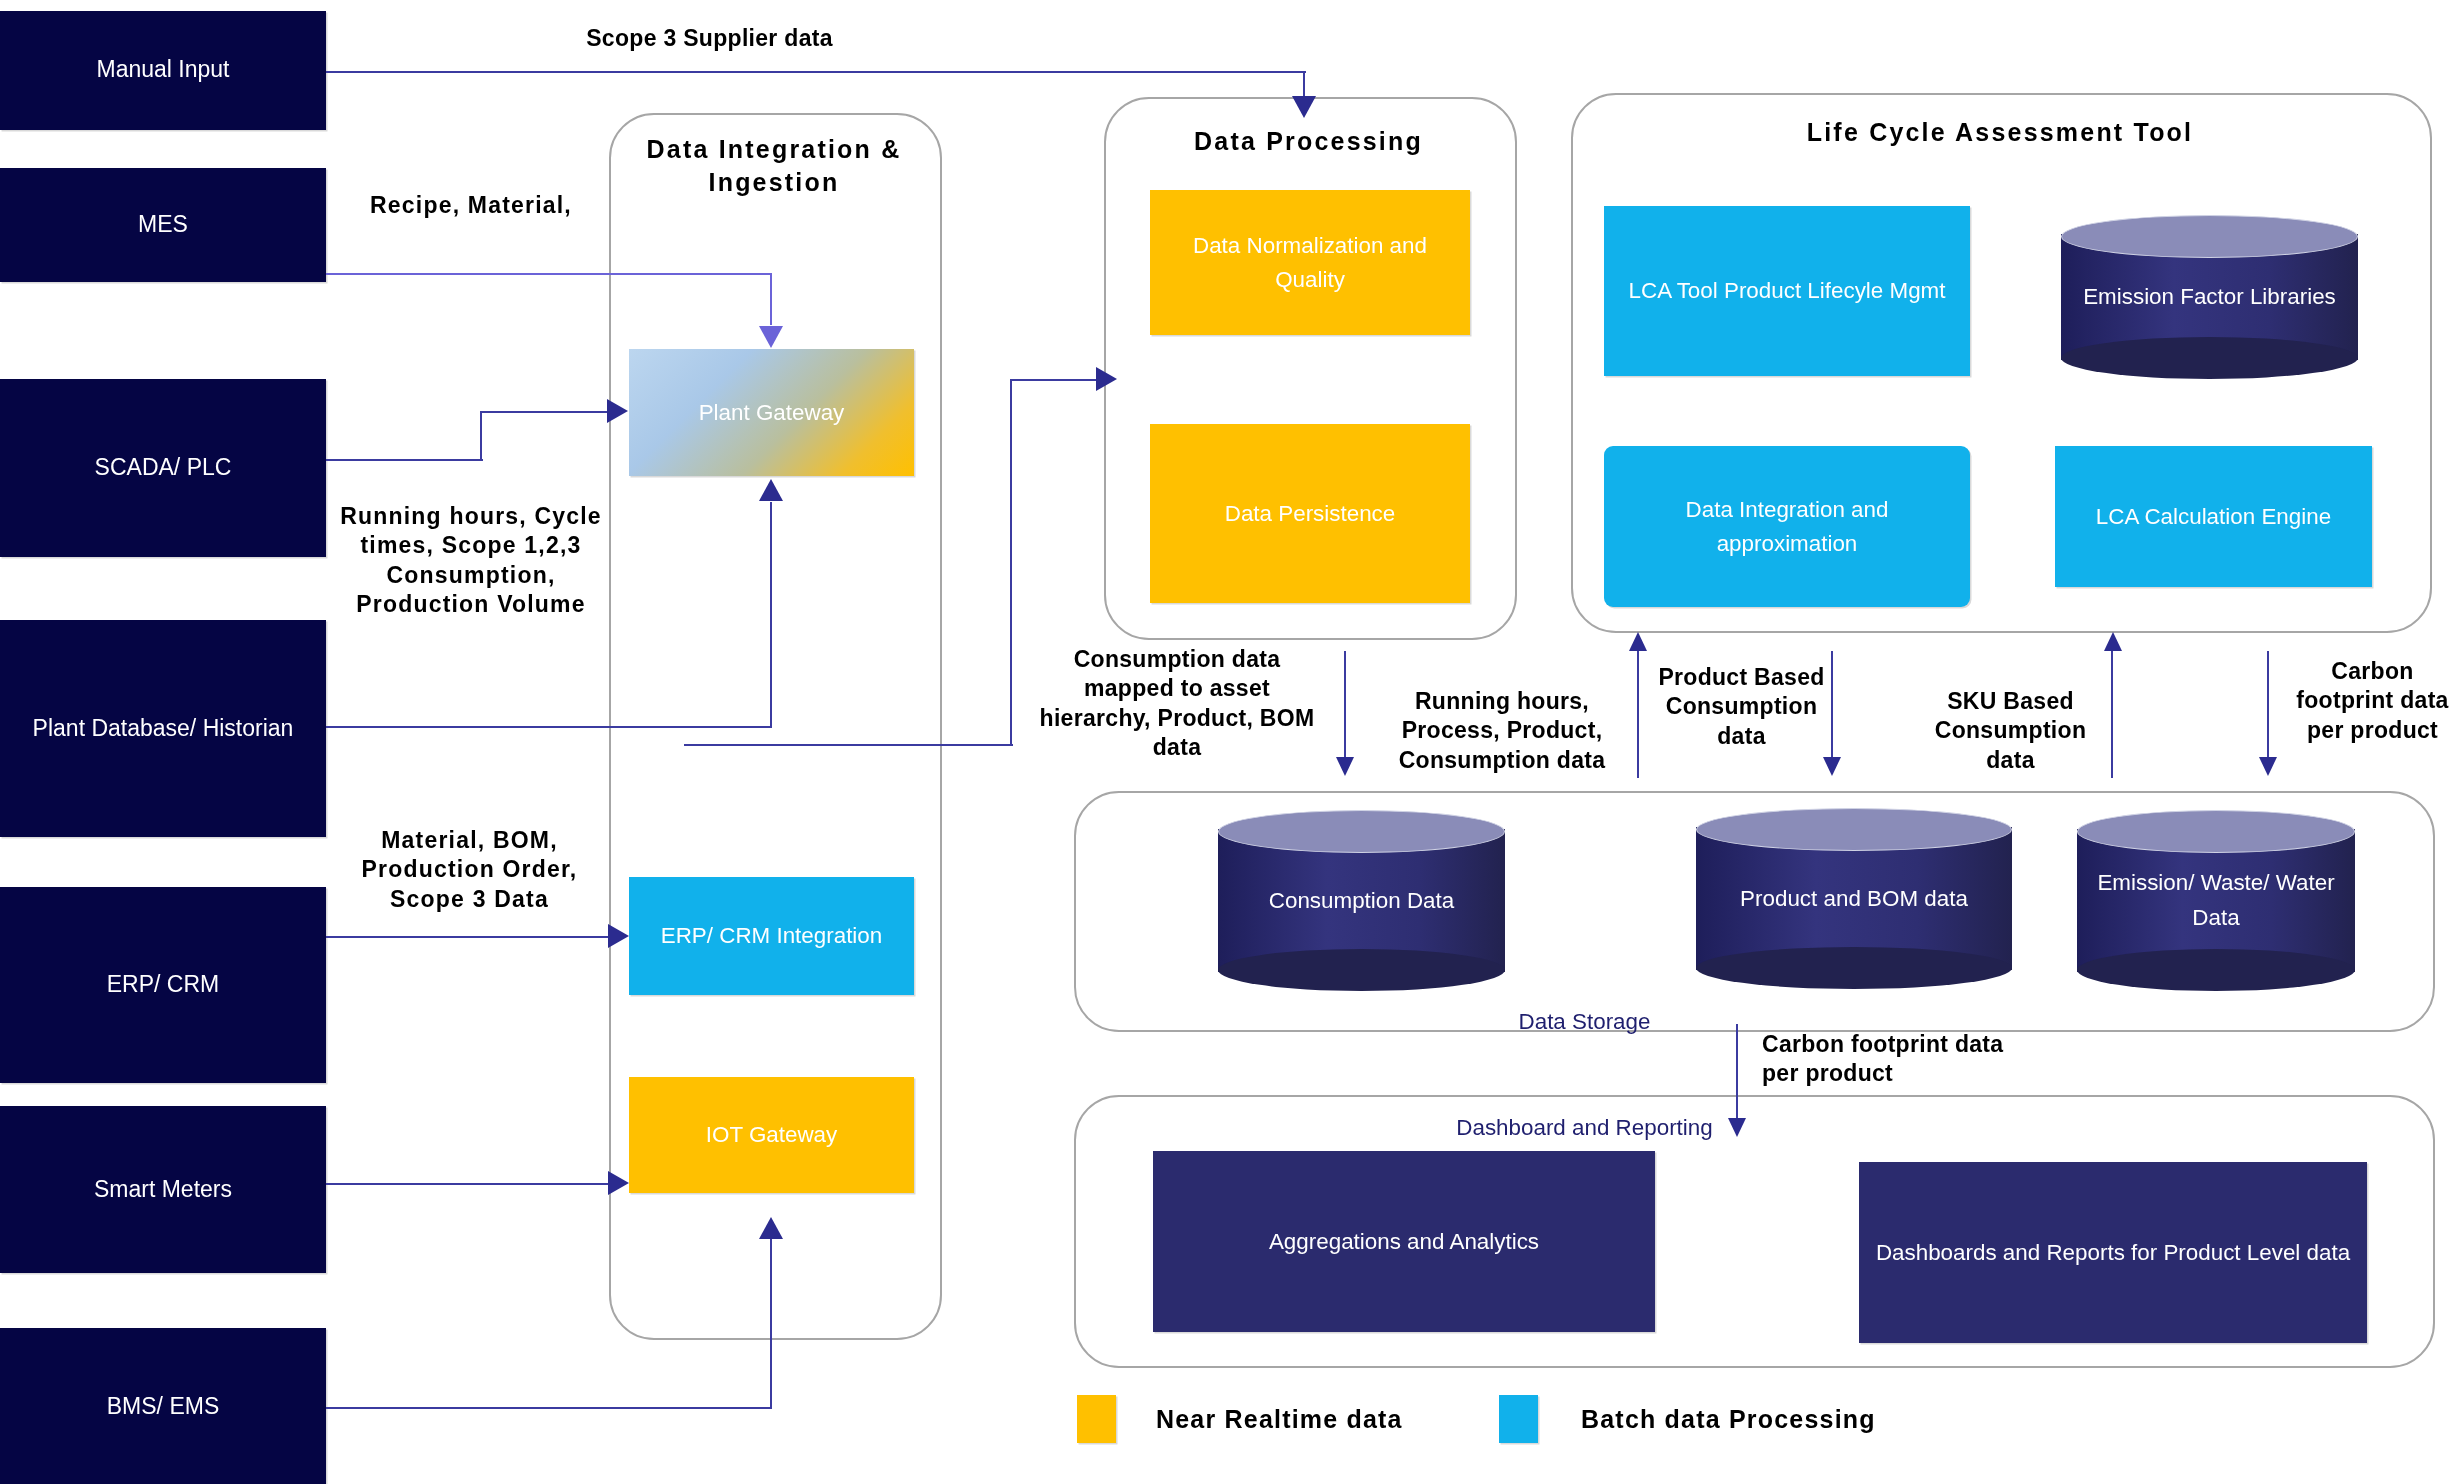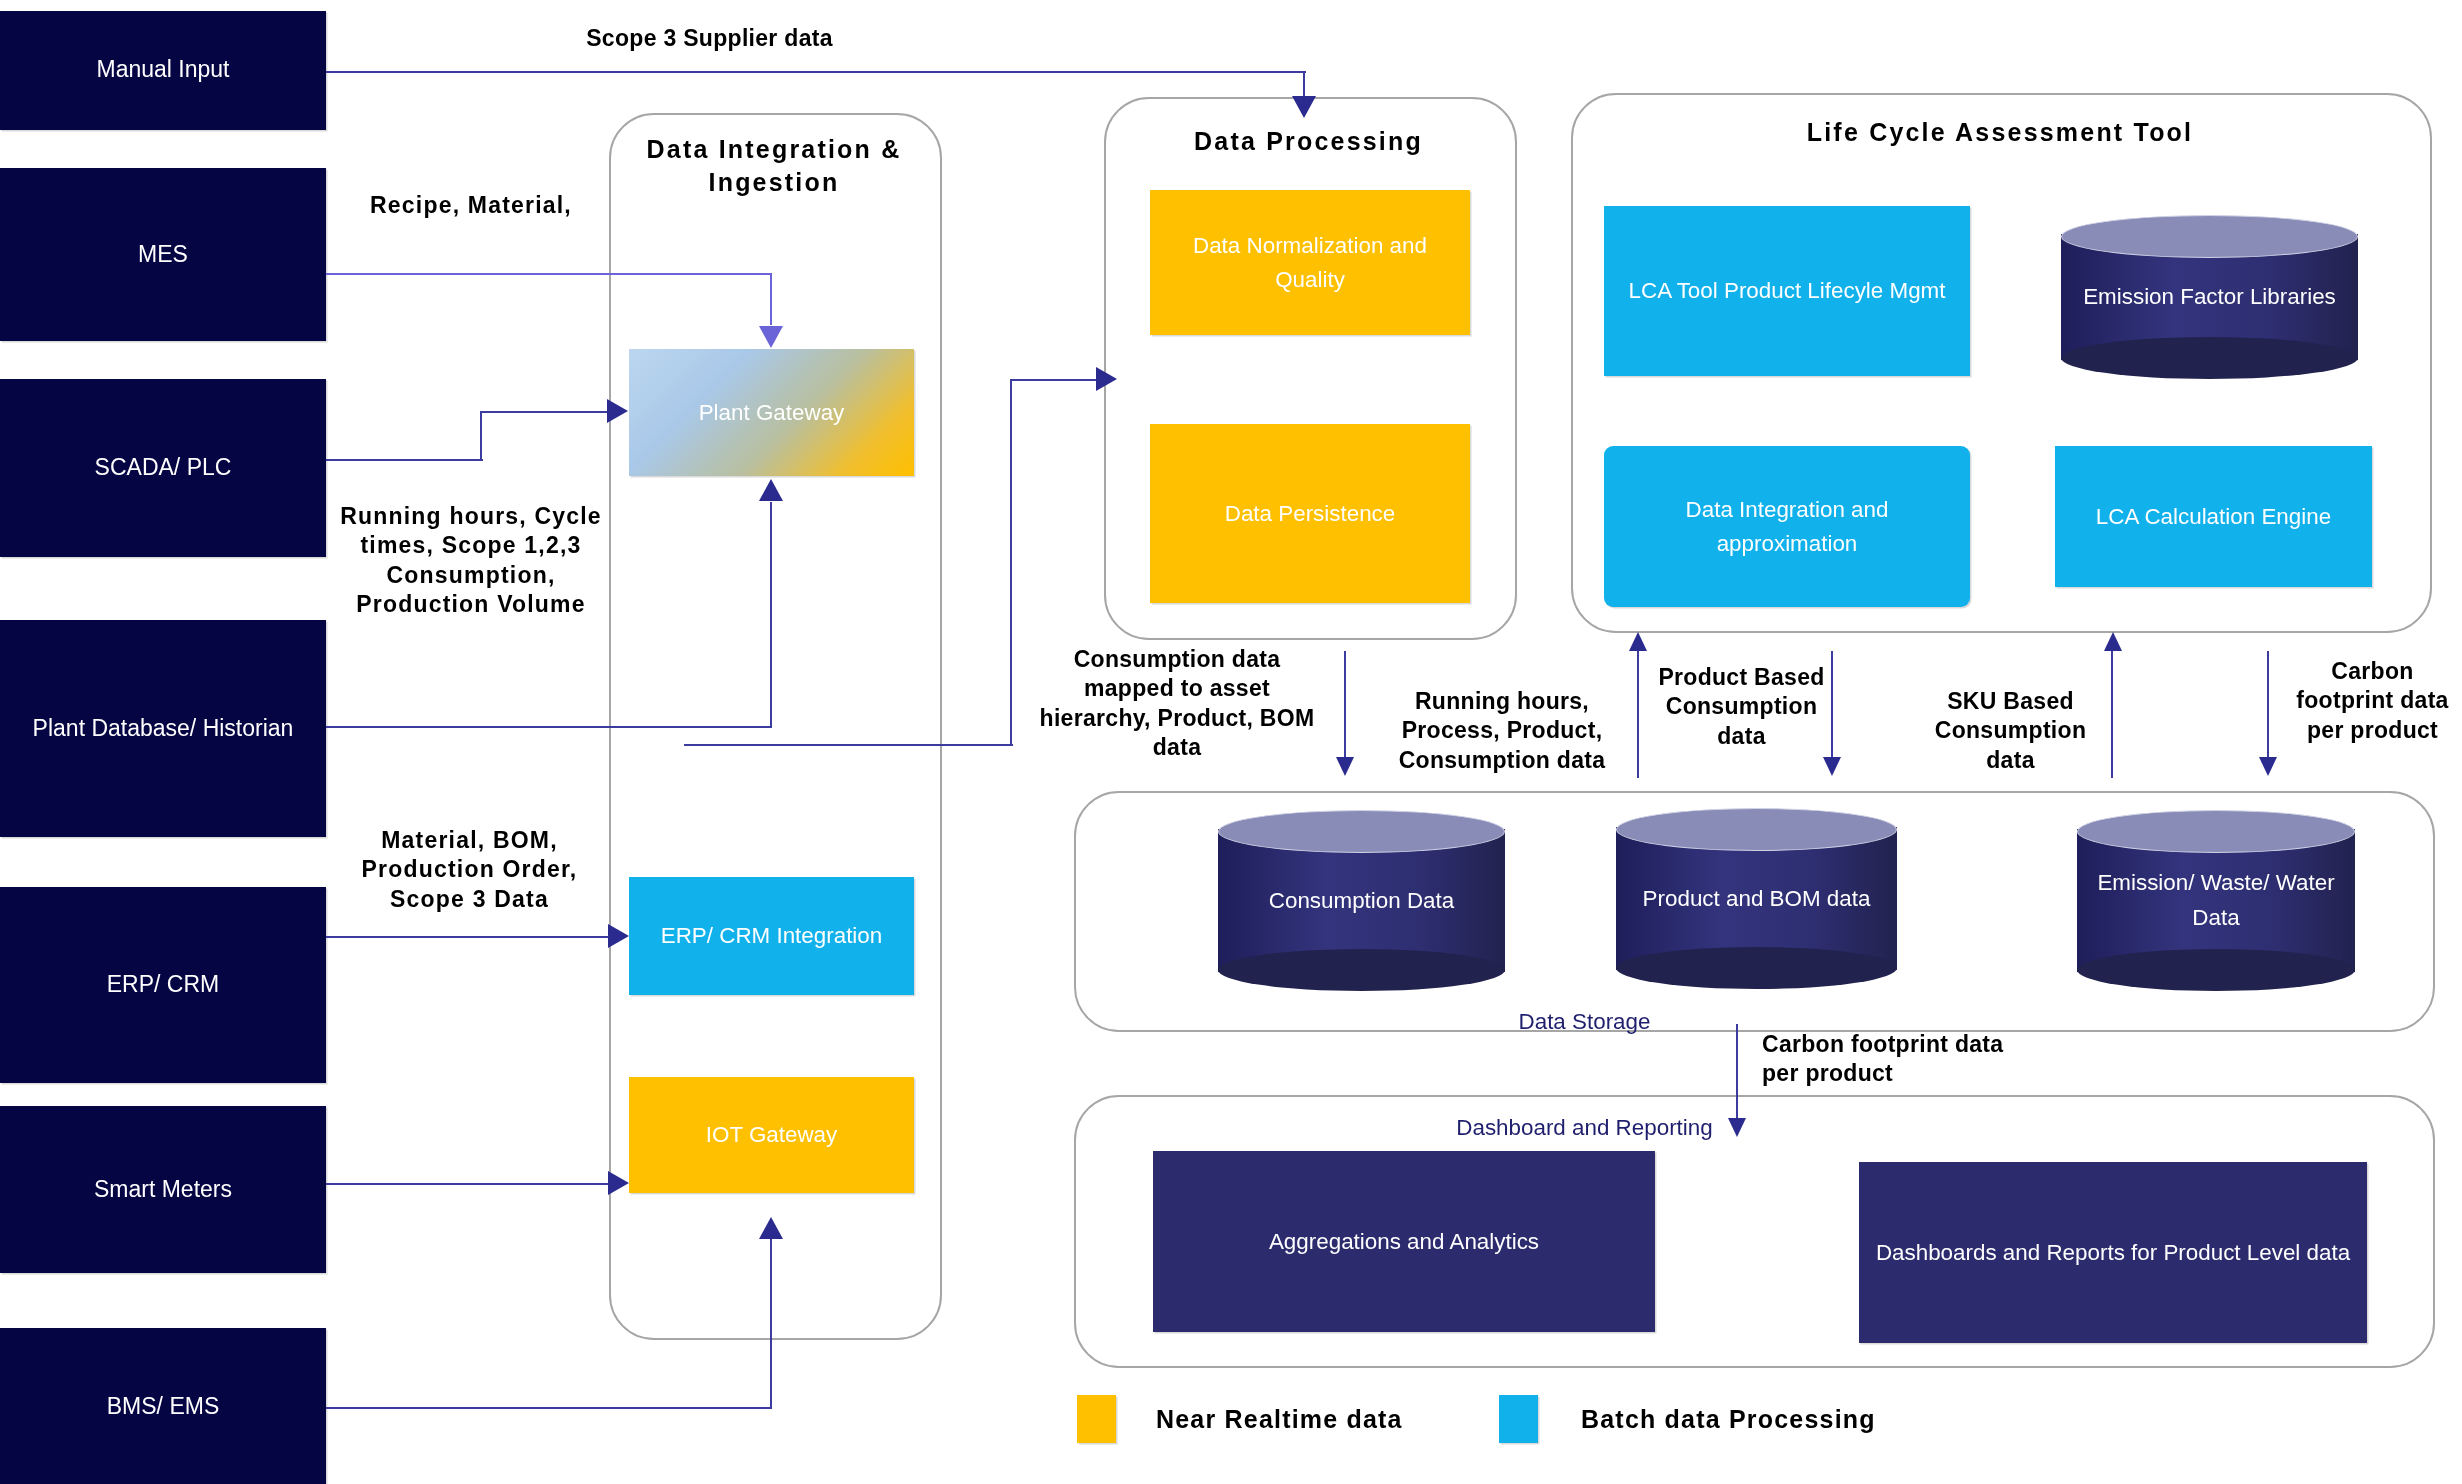--- a/index.html
+++ b/index.html
@@ -86,21 +86,21 @@
 </style>
 </head>
 <body>
 
 <div id="stage">
 
   <div class="src" style="left:0px;top:10.5px;width:326px;height:119px;">
     <span>Manual Input</span>
   </div>
 
-  <div class="src" style="left:0px;top:168px;width:326px;height:173px;">
+  <div class="src" style="left:0px;top:168px;width:326px;height:114px;">
     <span>MES</span>
   </div>
 
   <div class="src" style="left:0px;top:379px;width:326px;height:178px;">
     <span>SCADA/ PLC</span>
   </div>
 
   <div class="src" style="left:0px;top:620px;width:326px;height:217px;">
     <span>Plant Database/ Historian</span>
   </div>
@@ -169,21 +169,21 @@
     <span>LCA Calculation Engine</span>
   </div>
 
   <div class="cyl" style="left:1218px;top:810px;width:287px;height:181px;">
     <div class="body"></div>
     <div class="bot"></div>
     <div class="top"></div>
     <div class="lbl">Consumption Data</div>
   </div>
 
-  <div class="cyl" style="left:1616px;top:808px;width:281px;height:181px;">
+  <div class="cyl" style="left:1696px;top:808px;width:281px;height:181px;padding-left:35px;">
     <div class="body"></div>
     <div class="bot"></div>
     <div class="top"></div>
     <div class="lbl">Product and BOM data</div>
   </div>
 
   <div class="cyl" style="left:2077px;top:810px;width:278px;height:181px;">
     <div class="body"></div>
     <div class="bot"></div>
     <div class="top"></div>

